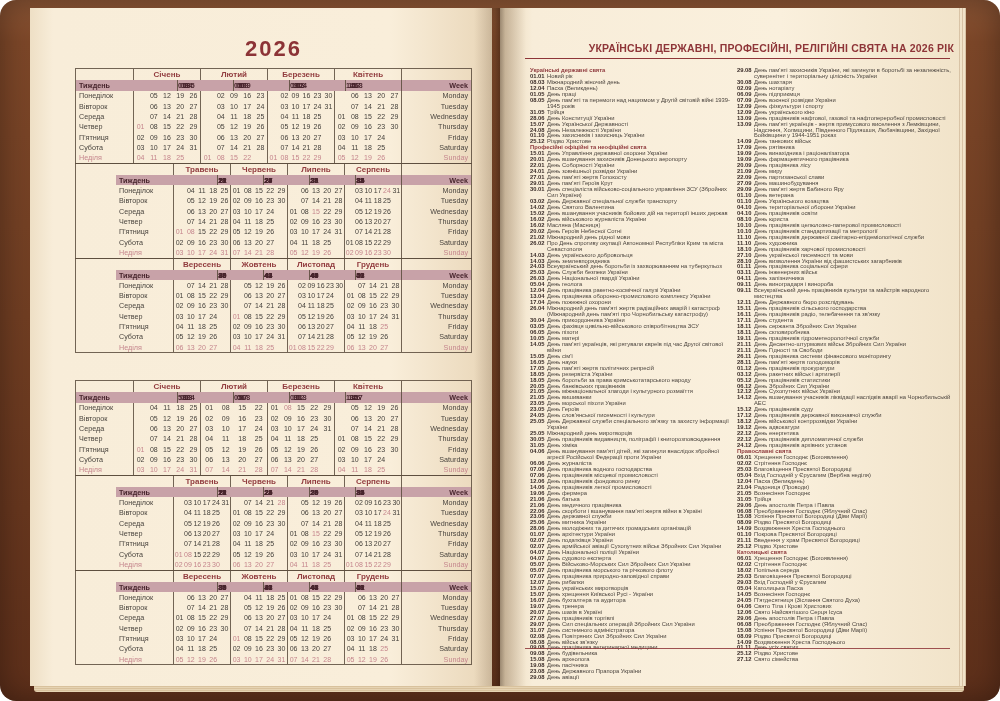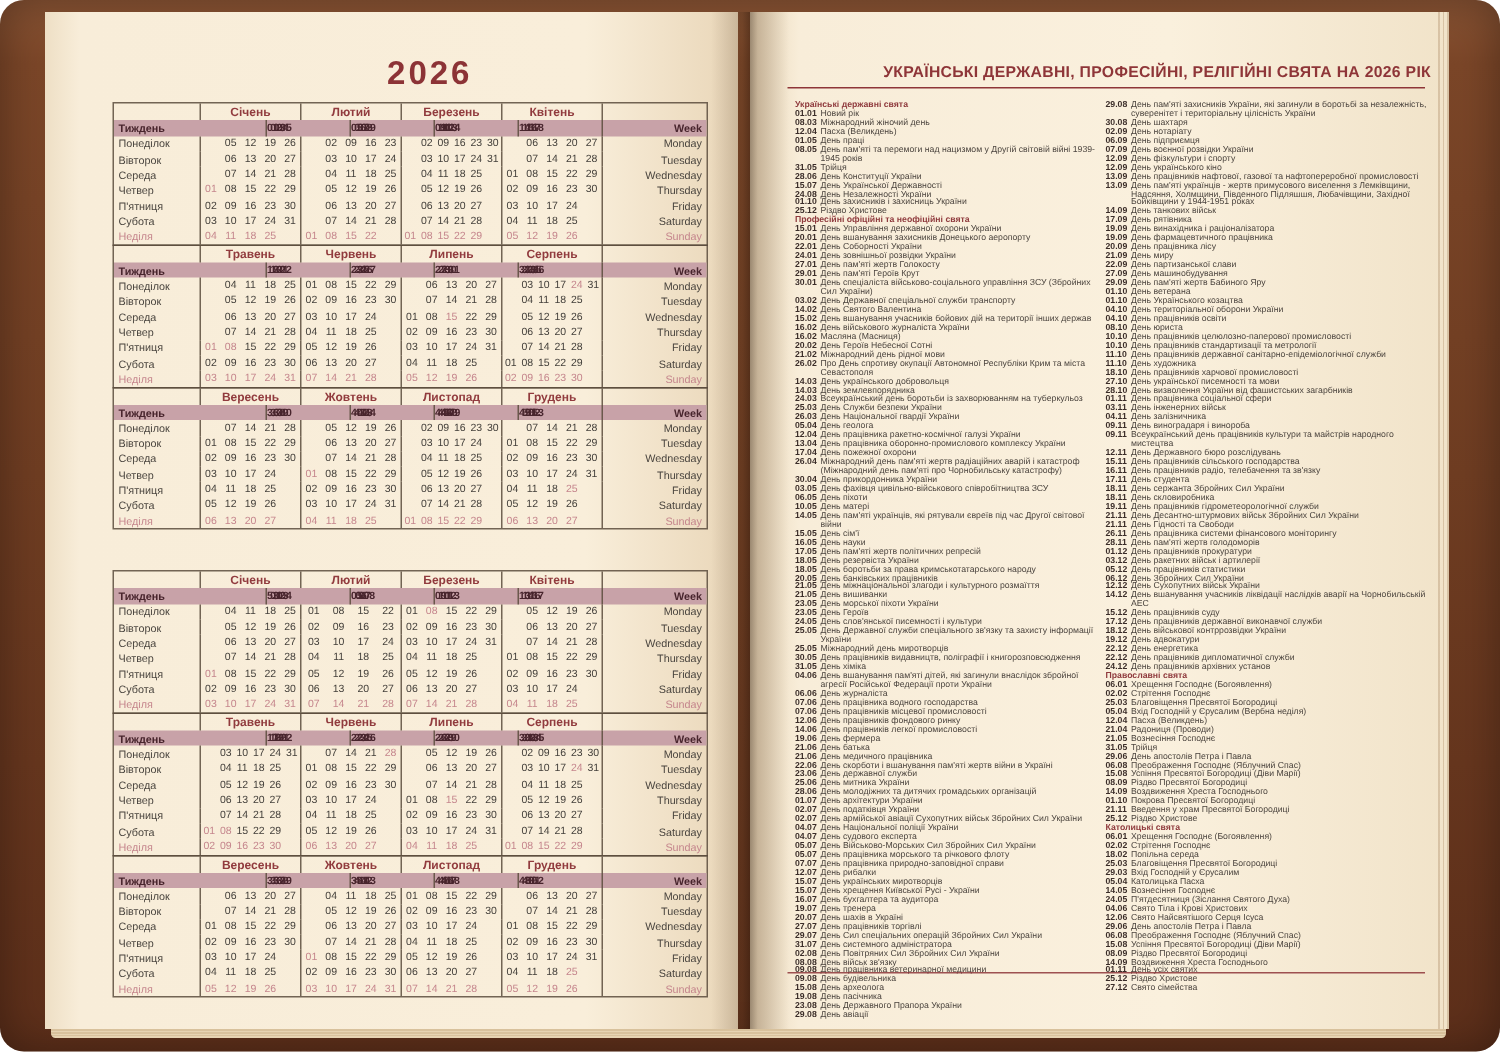--- a/index.html
+++ b/index.html
@@ -13,25 +13,25 @@
   .page-right{left:500px;width:466px;
     background:linear-gradient(90deg,#e8d5b6 0%,#f8edd9 7%,#faf0dd 60%,#f1e3c9 100%);}
   .spine{position:absolute;left:474px;top:8px;width:52px;height:678px;pointer-events:none;
     background:linear-gradient(90deg,rgba(70,45,25,0) 0%,rgba(70,45,25,.22) 40%,rgba(40,22,10,.40) 50%,rgba(70,45,25,.22) 60%,rgba(70,45,25,0) 100%);}
   .pages-bottom{position:absolute;left:34px;right:36px;top:686px;height:6px;
     background:repeating-linear-gradient(0deg,#e6d3b2 0 1px,#d8c19c 1px 2px);border-radius:0 0 3px 3px;}
   .edge-right{position:absolute;right:0;top:0;bottom:0;width:9px;
     background:repeating-linear-gradient(90deg,rgba(150,110,70,0) 0 2px,rgba(150,110,70,.28) 2px 3px);}
 
   
-  .year-title{position:absolute;left:58px;width:397px;text-align:center;
+  .year-title{position:absolute;left:45px;width:397px;text-align:center;
     font-size:22px;font-weight:bold;color:#8c3336;letter-spacing:2px;}
   .year-cal{position:absolute;left:45px;width:397px;}
   .cal-block{border:1px solid rgba(90,75,60,.85);background:transparent;}
-  .cal-block + .cal-block{margin-top:-1px;}
+  .cal-block + .cal-block{margin-top:-1px;padding-left:40px;}
   .crow{display:flex;align-items:center;height:10.3px;font-size:7px;color:#44403b;}
   .name-row{height:11.4px;}
   .lab{width:57px;flex:none;padding-left:3px;box-sizing:border-box;font-size:7.2px;color:#4a453f;}
   .lab-r{width:70px;flex:none;padding-right:3px;box-sizing:border-box;text-align:right;
     border-left:1px solid rgba(90,75,60,.85);height:100%;font-size:7.2px;color:#4a453f;
     display:flex;align-items:center;justify-content:flex-end;}
   .mgroup{flex:1 1 0;display:flex;height:100%;align-items:center;
     border-left:1px solid rgba(90,75,60,.85);min-width:0;}
   .mname{justify-content:center;color:#913b3e;font-weight:bold;font-size:8px;}
   .c{flex:1 1 0;text-align:center;min-width:0;}

